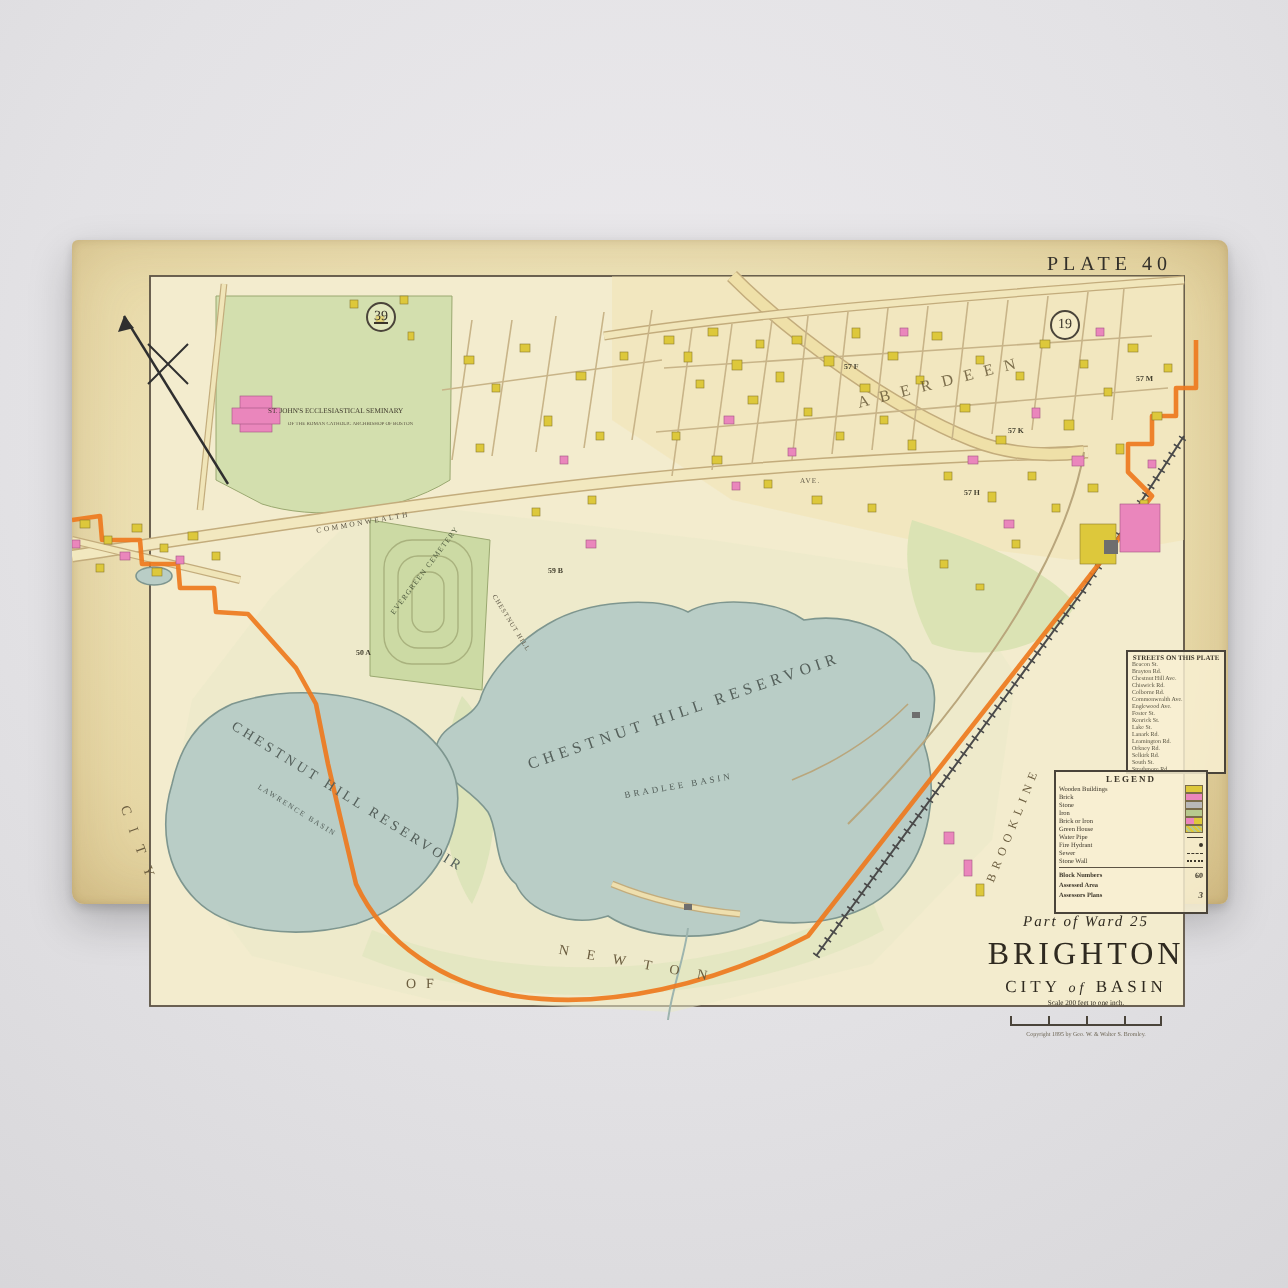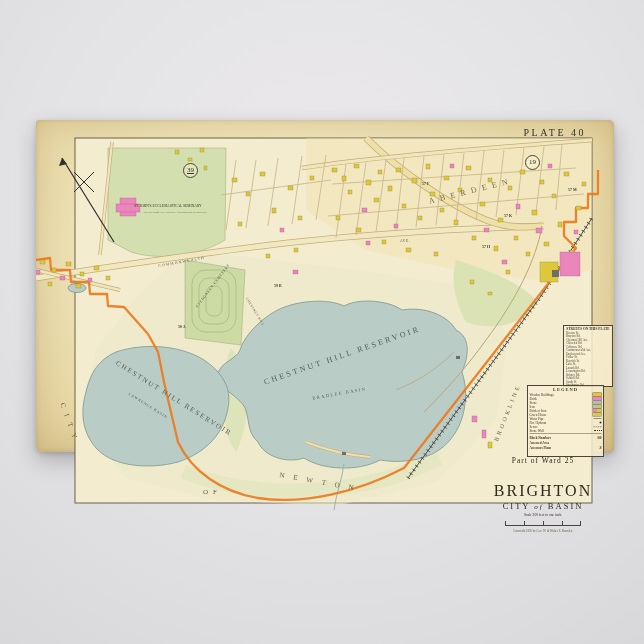--- a/index.html
+++ b/index.html
@@ -218,21 +218,21 @@
 
     <g fill="#6e6e6e">
       <rect x="516" y="150" width="7" height="7"></rect>
       <rect x="306" y="332" width="4" height="3"></rect>
       <rect x="420" y="236" width="4" height="3"></rect>
     </g>
   </svg>
 
   <div class="lbl ctr" style="left:400px;top:8px;width:150px;font-size:10px;letter-spacing:2.5px;color:#33302a;text-align:right;">PLATE 40</div>
 
-  <div class="circle-ref" style="left:147px;top:43px;text-decoration:underline;">39</div>
+  <div class="circle-ref" style="left:147px;top:31px;text-decoration:underline;">39</div>
   <div class="circle-ref" style="left:489px;top:35px;">19</div>
 
   <div class="lbl ctr" style="left:76px;top:84px;width:110px;font-size:6px;transform:scale(.6);transform-origin:50% 0;">ST. JOHN'S ECCLESIASTICAL SEMINARY</div>
   <div class="lbl ctr" style="left:76px;top:91px;width:110px;font-size:6px;transform:scale(.42);transform-origin:50% 0;color:#5a5342;">OF THE ROMAN CATHOLIC ARCHBISHOP OF BOSTON</div>
 
   <div class="lbl" style="left:159px;top:186px;font-size:6px;letter-spacing:1px;transform:rotate(-53deg) scale(.62);color:#4e5a3e;">EVERGREEN CEMETERY</div>
 
   <div class="lbl" style="left:212px;top:177px;font-size:6px;letter-spacing:1px;transform:rotate(58deg) scale(.55);color:#5a5342;">CHESTNUT HILL</div>
 
   <div class="lbl" style="left:122px;top:144px;font-size:6px;letter-spacing:2px;transform:rotate(-10deg) scale(.62);color:#5a5342;">COMMONWEALTH</div>
@@ -337,22 +337,22 @@
           <span style="font-size:8px;text-decoration:underline;"></span>
         </div>
       <div class="legend-foot">
           <span style="font-size:6.5px;">Assessors Plans</span>
           <span style="font-size:9px;font-style:italic;">3</span>
         </div>
     </div>
   </div>
 
   <div class="title-block" style="left:432px;top:336px;width:150px;">
-    <div style="font-size:7.5px;letter-spacing:1px;">Part of Ward 25</div>
-    <div style="font-size:16px;letter-spacing:2px;margin-top:17px;">BRIGHTON</div>
+    <div style="font-size:7.5px;letter-spacing:1px;font-style:italic;">Part of Ward 25</div>
+    <div style="font-size:16px;letter-spacing:2px;margin-top:4px;">BRIGHTON</div>
     <div style="font-size:8.5px;letter-spacing:2px;margin-top:1px;">
       <span>CITY</span>
       <span style="font-style:italic;font-size:7px;">of</span>
       <span>BASIN</span>
     </div>
     <div style="font-size:6px;transform:scale(.6);transform-origin:50% 0;margin-top:2px;">Scale 200 feet to one inch.</div>
     <div class="scalebar" style="width:76px;margin:1px auto 0;">
       <i style="left:0;"></i>
         <i style="left:19px;"></i>
         <i style="left:38px;"></i>

